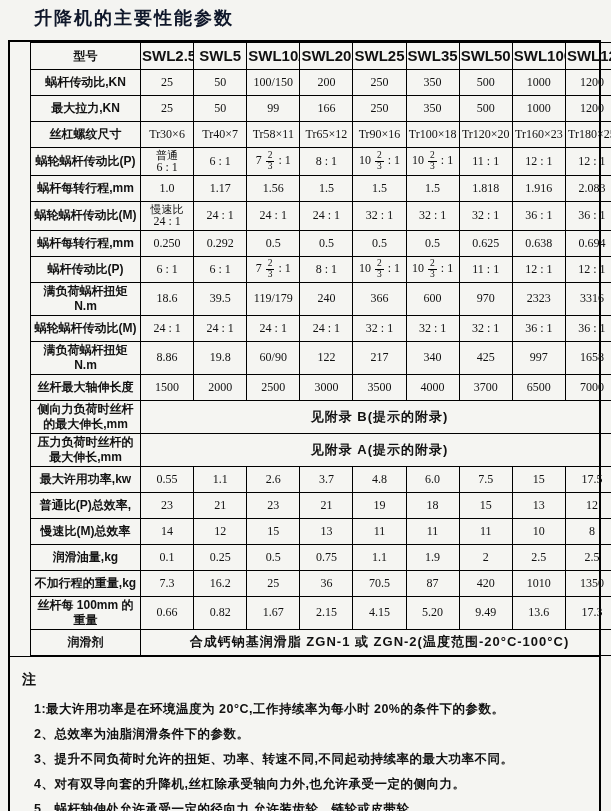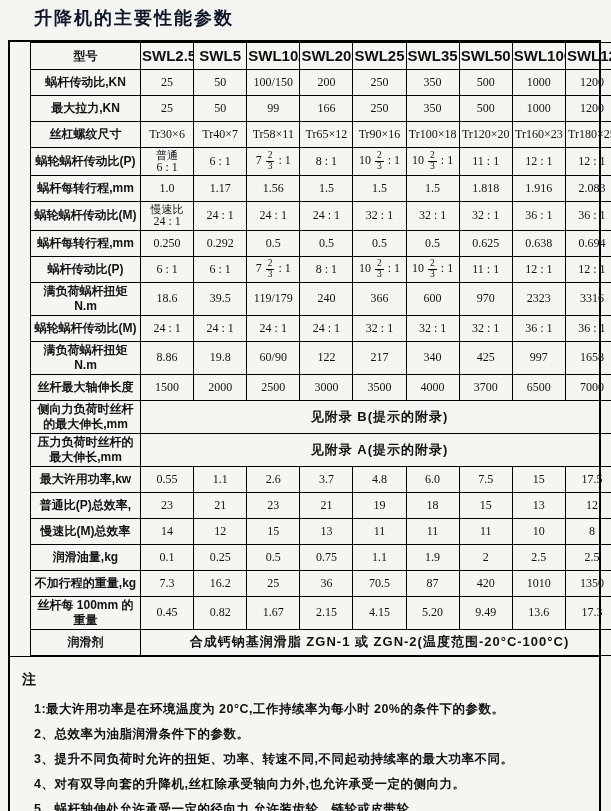--- a/index.html
+++ b/index.html
@@ -347,21 +347,21 @@
           <td class="val">25</td>
           <td class="val">36</td>
           <td class="val">70.5</td>
           <td class="val">87</td>
           <td class="val">420</td>
           <td class="val">1010</td>
           <td class="val">1350</td>
         </tr>
         <tr>
           <th class="row-label">丝杆每 100mm 的重量</th>
-          <td class="val">0.45</td>
+          <td class="val">0.66</td>
           <td class="val">0.82</td>
           <td class="val">1.67</td>
           <td class="val">2.15</td>
           <td class="val">4.15</td>
           <td class="val">5.20</td>
           <td class="val">9.49</td>
           <td class="val">13.6</td>
           <td class="val">17.3</td>
         </tr>
         <tr>

